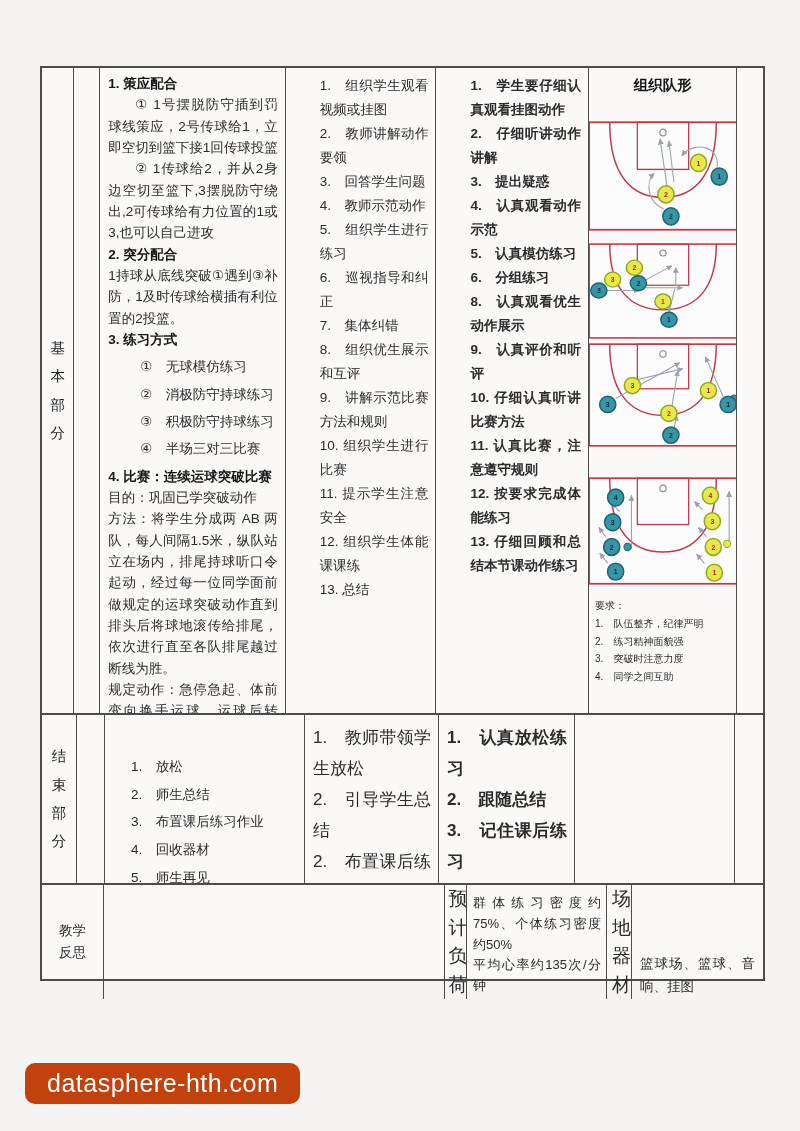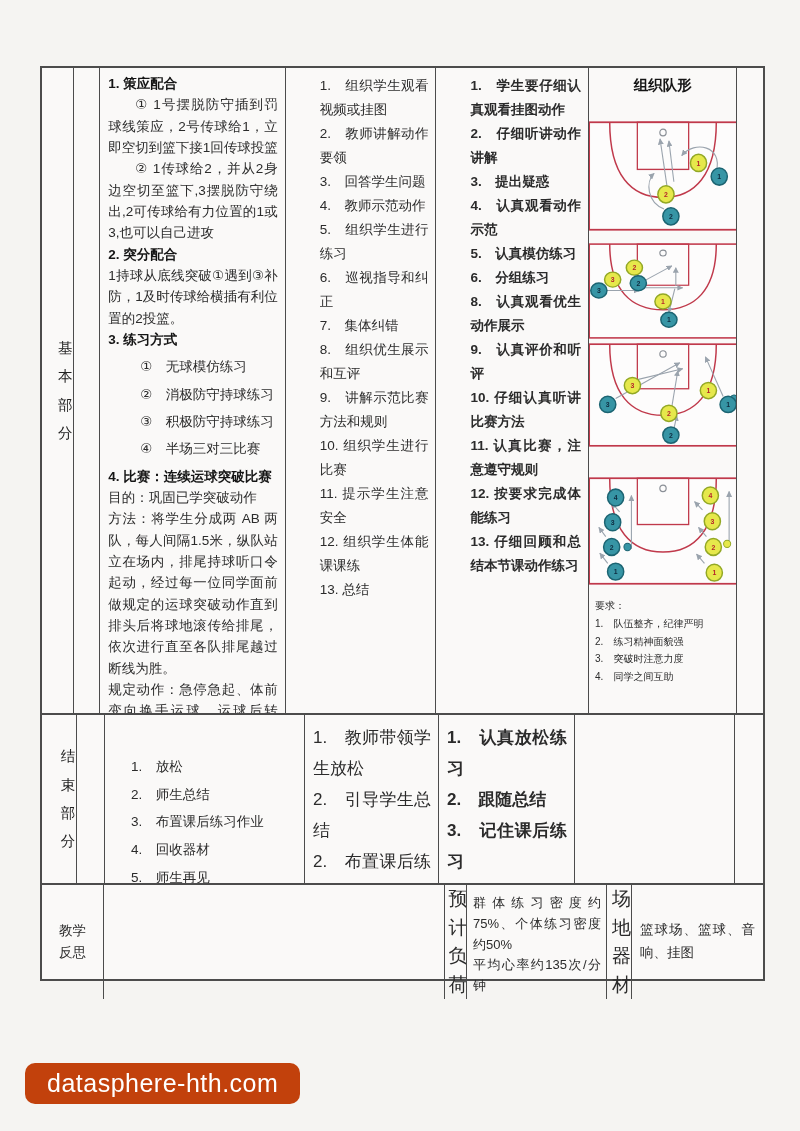--- a/index.html
+++ b/index.html
@@ -21,21 +21,21 @@
   .trow.r3{flex:1;}
   .cell{box-sizing:border-box;border-right:1.5px solid #4c4c4c;overflow:hidden;}
   .cell.last{border-right:none;}
   
   .cA{width:35px;} .cB{width:28px;} .cC{width:200px;} .cD{width:134px;}
   .cE{width:136px;font-weight:bold;} .cF{width:160px;} .cG{width:28px;}
   
   .c3a{width:62px;} .c3b{width:341px;} .c3c{width:22px;}
   .c3d{width:140px;} .c3e{width:25px;} .c3f{width:131px;}
 
-  .vstage{display:flex;align-items:center;justify-content:flex-end;}
+  .vstage{display:flex;align-items:center;justify-content:center;}
   .vstage .vtxt{
     width:16px;word-break:break-all;line-height:1.95;font-size:14.5px;
     text-align:center;color:#222;
   }
   
   .content-col{padding:5px 7px 0 8px;font-size:13.5px;line-height:1.58;text-align:justify;}
   .blk{margin:0;}
   .blk.bold{font-weight:700;color:#151515;}
   .blk.indent{text-indent:27px;}
   .blk.list{padding-left:32px;margin:6px 0;text-align:left;}
@@ -55,21 +55,21 @@
   .req .req-title{margin:0;}
   
   .end-content{padding:38px 6px 0 26px;font-size:13.5px;line-height:2.05;}
   .end-steps{padding:8px 7px 0 8px;font-size:17px;line-height:1.82;text-align:justify;}
   
   .reflect-label{display:flex;align-items:center;justify-content:center;}
   .reflect-label div{width:34px;word-break:break-all;text-align:center;font-size:13.5px;line-height:1.6;}
   .vnarrow{display:flex;align-items:center;justify-content:center;}
   .vnarrow div{width:14px;word-break:break-all;text-align:right;font-size:19px;line-height:1.5;}
   .load-text{padding:8px 5px 0 6px;font-size:13px;line-height:1.6;text-align:justify;}
-  .equip-text{display:flex;align-items:center;padding:0 8px;font-size:13.5px;line-height:1.7;text-align:justify;}
+  .equip-text{display:flex;align-items:flex-end;padding:0 8px;font-size:13.5px;line-height:1.7;text-align:justify;}
   
   .watermark{
     position:absolute;left:25px;top:1063px;height:41px;
     background:#c2410c;color:#ffffff;border-radius:10px;
     display:flex;align-items:center;padding:0 22px;
     font-size:25px;letter-spacing:.5px;
   }
 </style>
 </head>
 <body>

